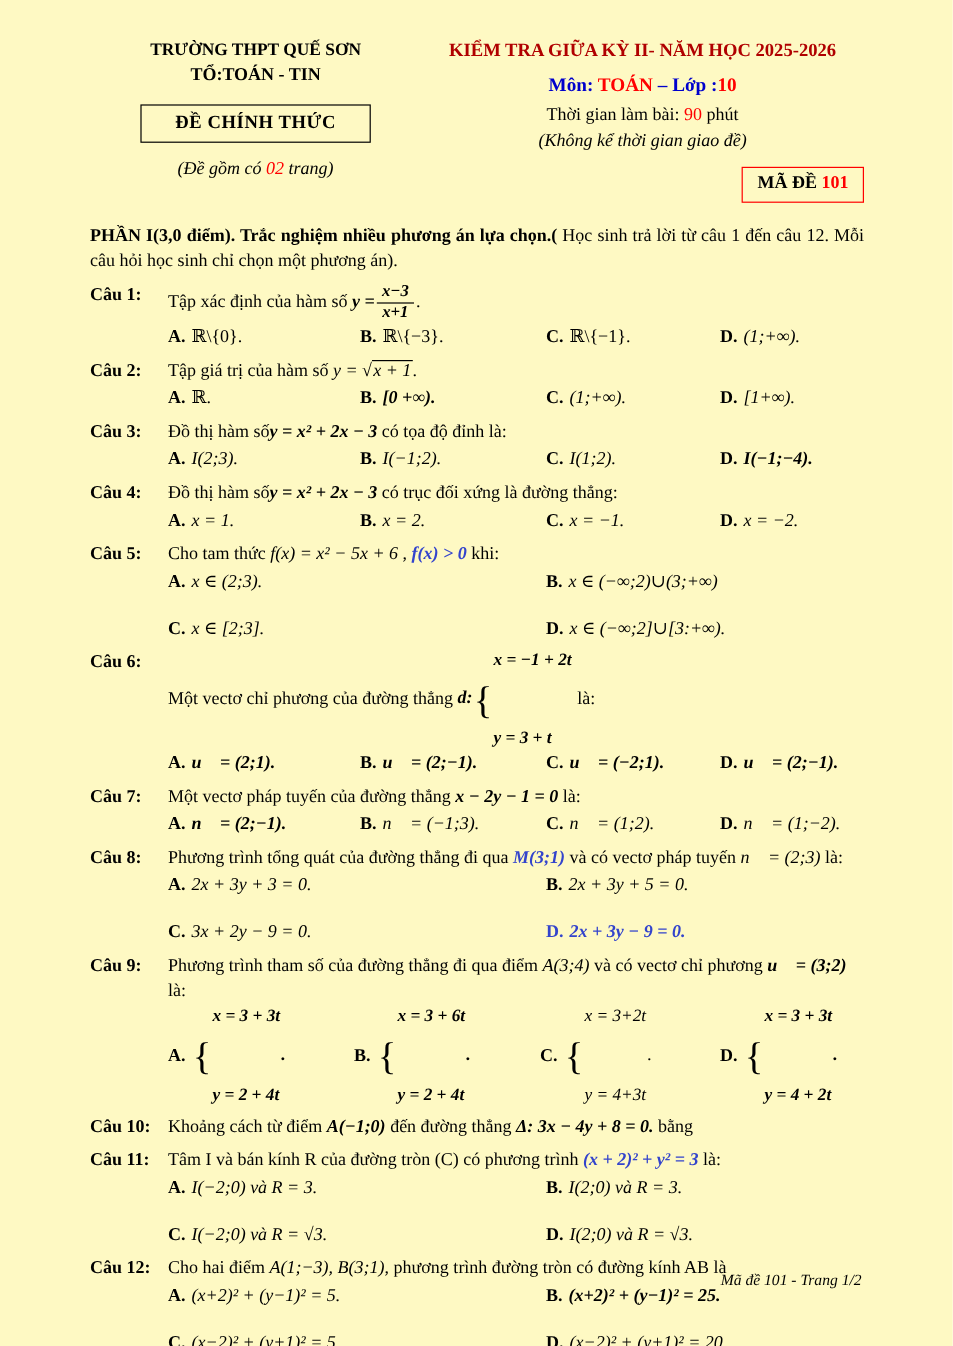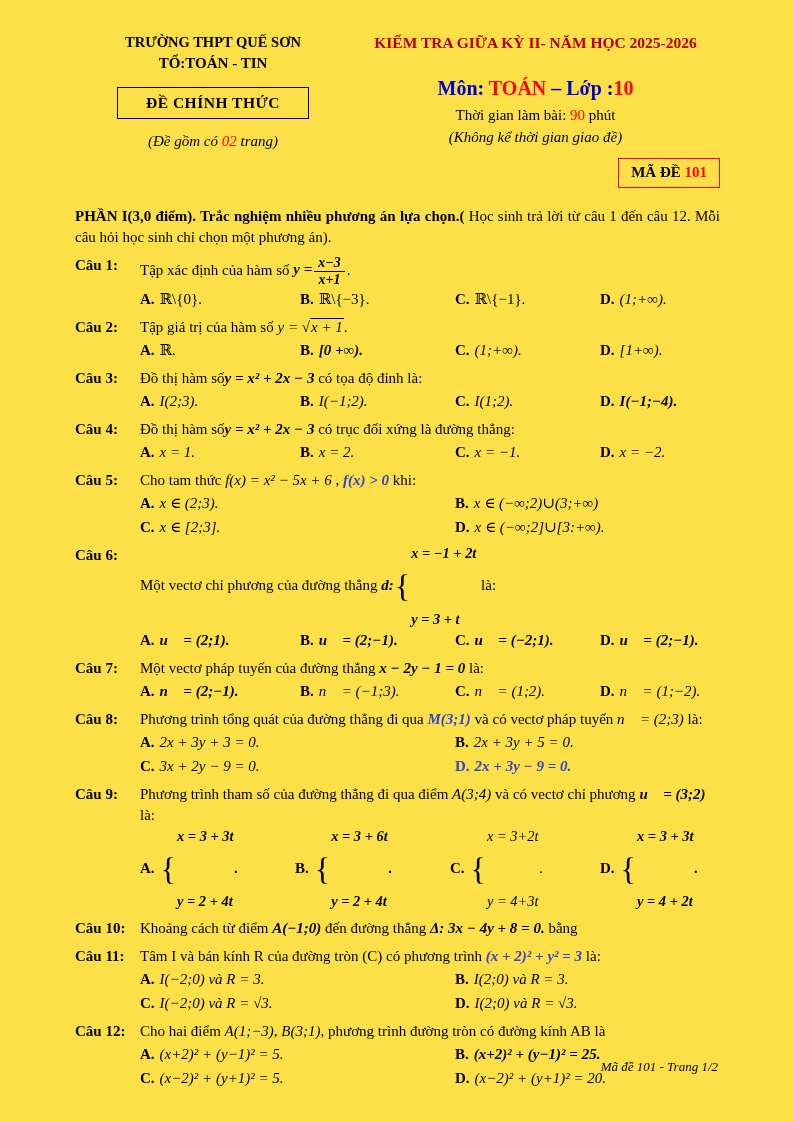--- a/index.html
+++ b/index.html
@@ -1,51 +1,51 @@
 <!DOCTYPE html>
 <html><head>
 <meta charset="utf-8">
 <style>
   * { margin:0; padding:0; box-sizing:border-box; }
   html,body { background:#ffffff; }
   .page {
-    width:794px; height:1122px; margin:0 auto; background:#fde047; color:#000;
+    width:794px; height:1122px; margin:0 auto; background:#fef9c3; color:#000;
     position:relative; overflow:hidden;
     padding:32px 74px 0 75px;
     font-family:"Liberation Serif","DejaVu Serif",serif;
     font-size:15px; line-height:1.4;
   }
   .b{font-weight:bold}
   .r{color:#FF0000}.maroon{color:#B00000}.bl{color:#0000CC}.mb{color:#3344CC}
   .m{font-style:italic}
 
   
   .header{display:flex;}
   .h-left{width:276px;text-align:center;}
   .h-right{flex:1;text-align:center;}
   .school{font-weight:bold;font-size:14.5px;}
   .dept{font-weight:bold;font-size:15px;margin-top:1px;}
   .official-box{display:inline-block;border:1.4px solid #000;padding:4px 28px;margin-top:13px;font-weight:bold;font-size:15.5px;letter-spacing:0.5px;}
   .pages{margin-top:12px;font-style:italic;}
   .title{font-weight:bold;font-size:15.5px;}
-  .subject{font-size:20px;font-weight:bold;margin-top:20px;}
+  .subject{font-size:16px;font-weight:bold;margin-top:7px;}
   .time{margin-top:3px;}
   .note{font-style:italic;margin-top:1px;}
   .code-wrap{text-align:right;margin-top:10px;}
   .code-box{display:inline-block;border:1.6px solid #FF0000;padding:3px 12px 4px;font-weight:bold;font-size:15px;}
 
   
   .part-head{margin-top:18px;text-align:justify;}
   .question{position:relative;padding-left:65px;margin-top:7px;}
   .qlabel{position:absolute;left:0;top:0;font-weight:bold;}
   .stem{min-height:21px;}
   .opts{display:grid;margin-top:2px;}
   .cols4{grid-template-columns:160px 155px 145px auto;}
   .cols4b{grid-template-columns:155px 155px 150px auto;}
-  .cols2{grid-template-columns:315px auto;row-gap:3px;}
+  .cols2{grid-template-columns:315px auto;row-gap:18px;}
   .opt{white-space:nowrap;}
   .olabel{font-weight:bold;margin-right:5px;}
 
   
   .frac{display:inline-block;text-align:center;vertical-align:middle;line-height:1.1;font-size:93%;margin:0 2px;}
   .fnum{display:block;border-bottom:1.2px solid #000;padding:0 4px 1px;}
   .fden{display:block;padding:0 4px;}
   .sqrt{white-space:nowrap;}
   .radicand{border-top:1.2px solid #000;padding:0 1px;}
   .system{display:inline-flex;align-items:center;vertical-align:middle;margin:0 1px;}

